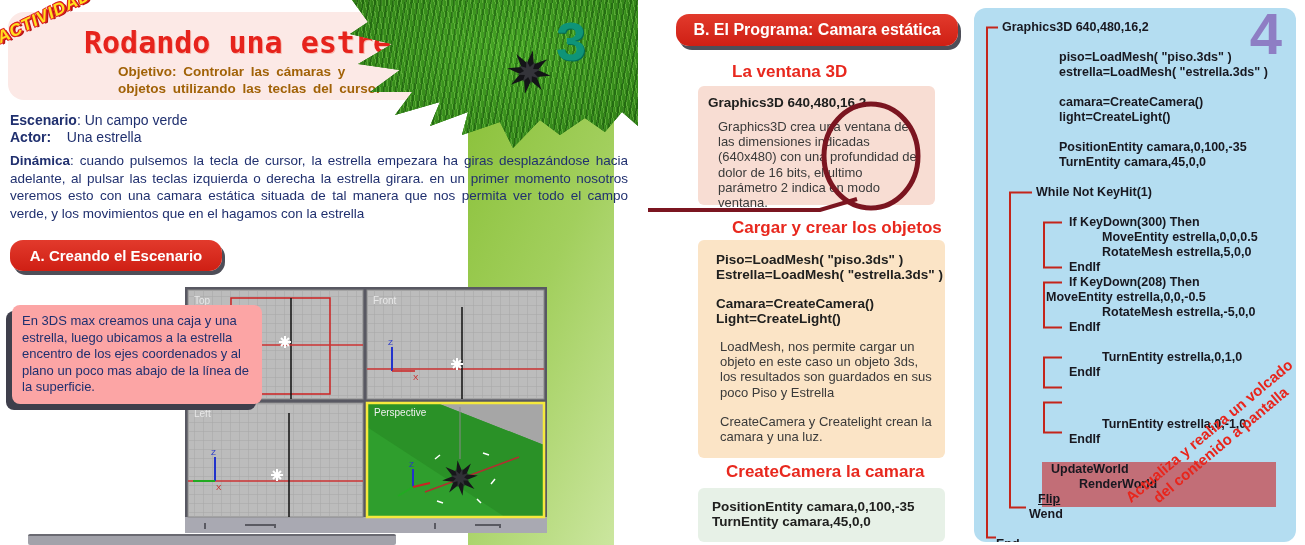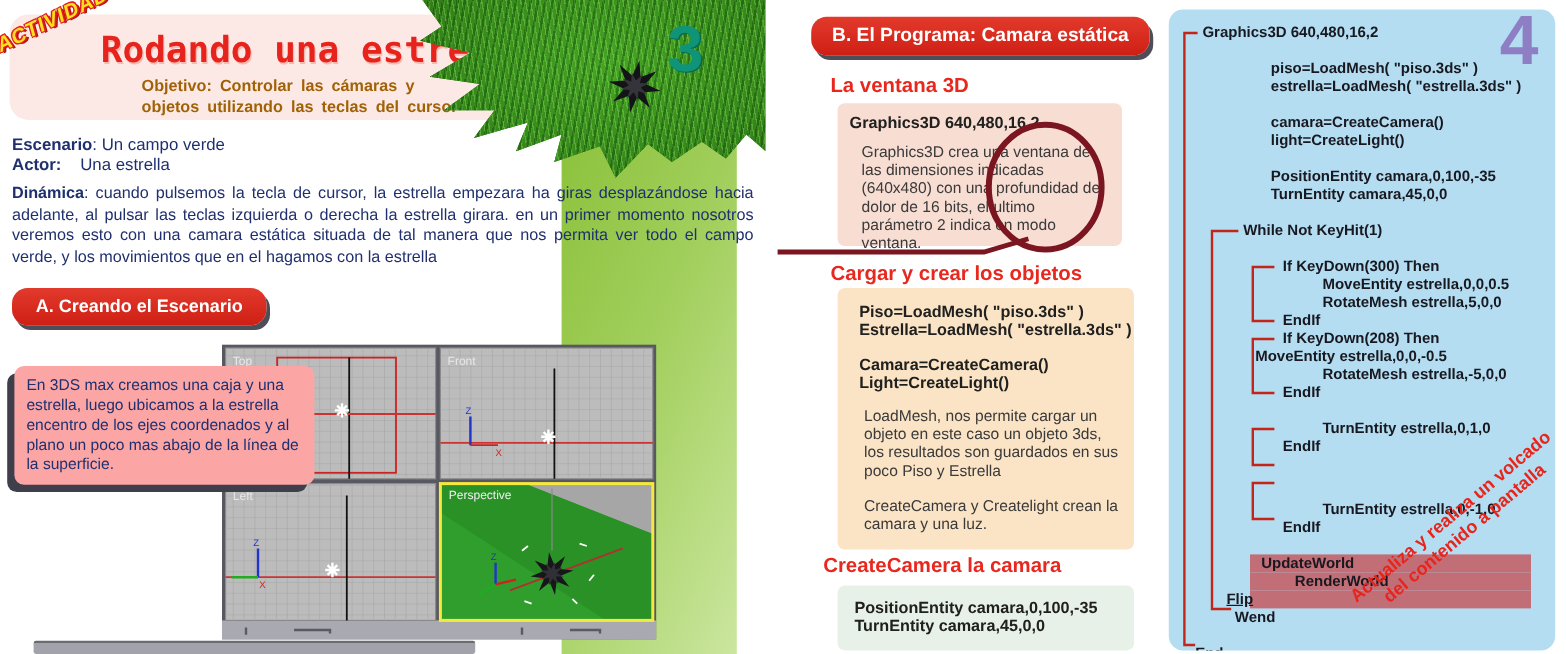--- a/index.html
+++ b/index.html
@@ -38,21 +38,21 @@
         text-align:center;box-shadow:3px 4px 0 #4e4e58;z-index:3;}
   .btn-a{left:10px;top:240px;width:212px;height:31px;font-size:15px;line-height:31px;}
   .btn-b{left:676px;top:14px;width:282px;height:32px;font-size:16px;line-height:32px;}
   .note-box{left:12px;top:305px;width:232px;padding:8px 8px 8px 10px;background:#fca5a5;border-radius:8px;
         box-shadow:-6px 6px 0 #3f3f4c;font-size:13px;line-height:16.5px;z-index:6;}
   .viewports{left:185px;top:287px;z-index:1;}
   .bottom-bar{left:28px;top:534px;width:368px;height:11px;z-index:1;border-radius:2px;
         background:linear-gradient(#6a6a72 0 2px,#a2a2aa 2px);}
 
   
-  .hd-red{font-size:17px;font-weight:bold;color:#e8281e;z-index:2;}
+  .hd-red{font-size:17px;font-weight:bold;color:#e8281e;z-index:2;margin-left:40px;}
   .codebox{border-radius:6px;z-index:1;}
   .box-pink{left:698px;top:86px;width:237px;height:119px;background:#f8ddd3;}
   .box-orange{left:698px;top:240px;width:247px;height:218px;background:#fbe4c6;}
   .box-green{left:698px;top:488px;width:247px;height:54px;background:#e7f1e7;}
   .cb{font-weight:bold;font-size:13.5px;color:#20201f;line-height:15px;}
   .cdesc{font-size:13px;color:#3a3a3a;line-height:15.2px;}
   .circle-svg{left:640px;top:96px;z-index:5;pointer-events:none;}
 
   
   .blue-panel{left:974px;top:8px;width:322px;height:534px;background:#b4ddf1;border-radius:12px;z-index:1;overflow:hidden;}
@@ -238,21 +238,21 @@
         <div class="code-line" style="padding-left: 128px;">RotateMesh estrella,-5,0,0</div>
         <div class="code-line" style="padding-left: 95px;">EndIf</div>
         <div class="code-line" style="padding-left: 0px;"></div>
         <div class="code-line" style="padding-left: 128px;">TurnEntity estrella,0,1,0</div>
         <div class="code-line" style="padding-left: 95px;">EndIf</div>
         <div class="code-line" style="padding-left: 128px; margin-top: 37px;">TurnEntity estrella,0,-1,0</div>
         <div class="code-line" style="padding-left: 95px;">EndIf</div>
         <div class="code-line" style="padding-left: 0px;"></div>
         <div class="code-line hl" style="padding-left: 77px;">UpdateWorld</div>
         <div class="code-line hl" style="padding-left: 105px;">RenderWorld</div>
-        <div class="code-line hl" style="padding-left: 48px; text-decoration: underline;">Flip</div>
+        <div class="code-line hl" style="padding-left: 64px; text-decoration: underline;">Flip</div>
         <div class="code-line" style="padding-left: 55px;">Wend</div>
         <div class="code-line" style="padding-left: 0px;"></div>
         <div class="code-line" style="padding-left: 22px;">End</div>
       </div>
   </div>
 
   <div class="abs annot">
     <div>Actualiza y realiza un volcado</div>
     <div>del contenido a pantalla</div>
   </div>

